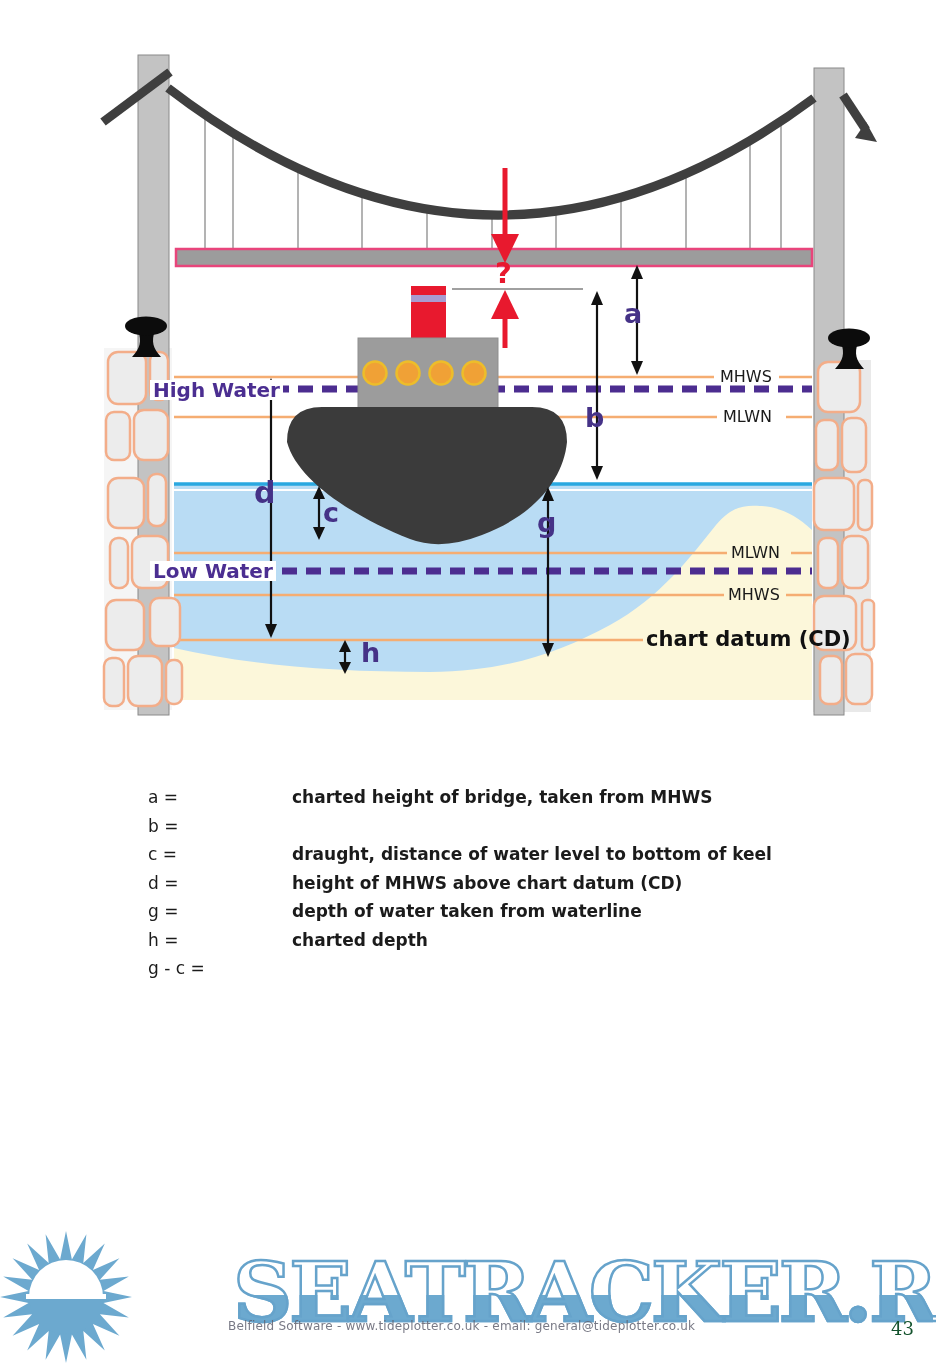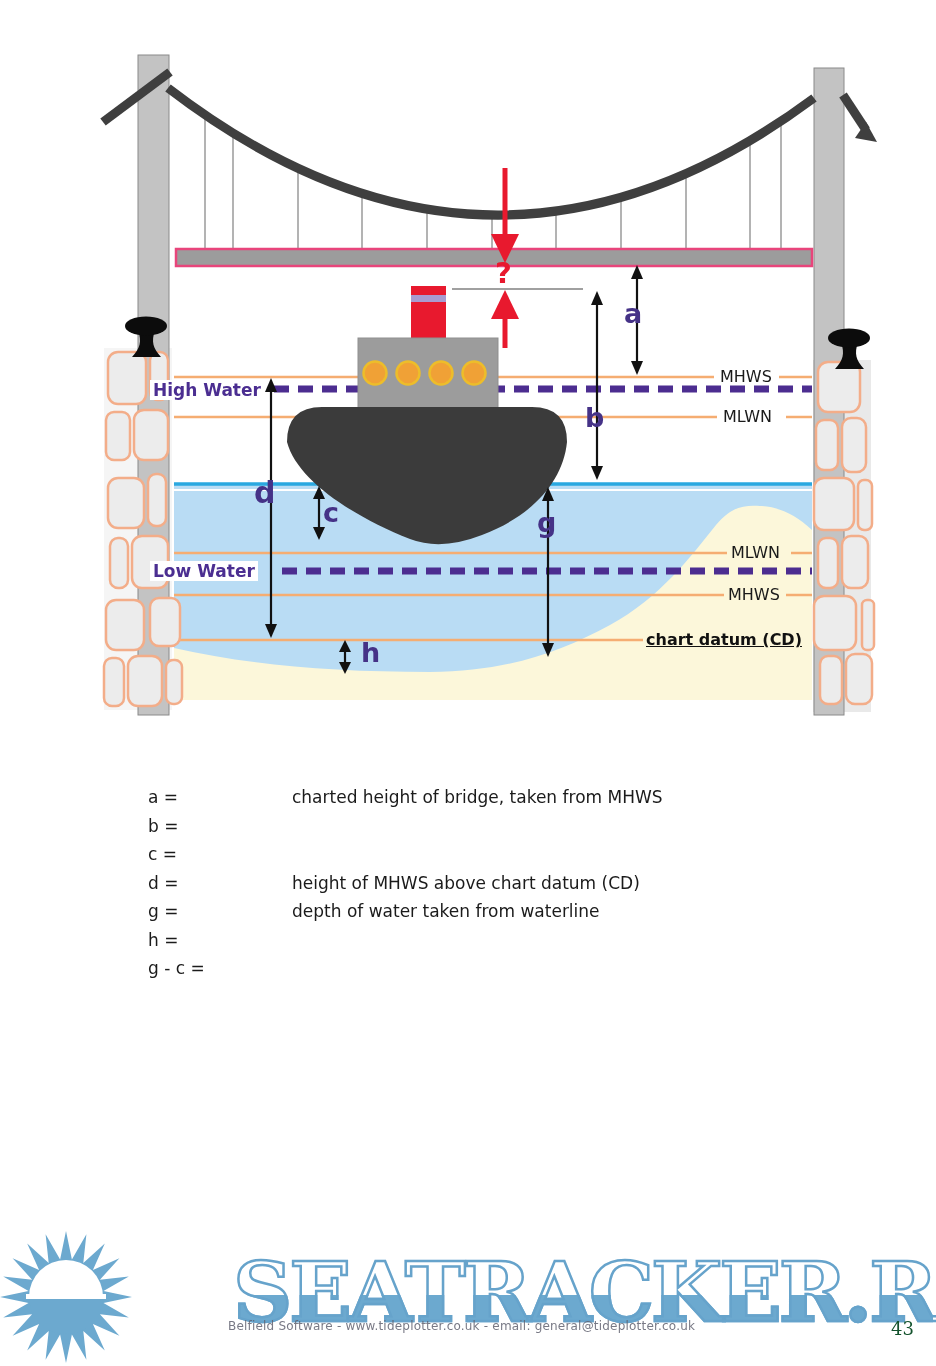--- a/index.html
+++ b/index.html
@@ -4,36 +4,36 @@
 <style>
   html,body{margin:0;padding:0;}
   body{
     width:936px;height:1366px;position:relative;background:#ffffff;
     font-family:"DejaVu Sans","Liberation Sans",sans-serif;overflow:hidden;
   }
   .abs{position:absolute;}
   svg{display:block;}
   
   .water-label{
-    font-size:17px;font-weight:bold;color:#4b2e91;background:#ffffff;
+    font-size:20px;font-weight:bold;color:#4b2e91;background:#ffffff;
     padding:0 3px;line-height:20px;letter-spacing:0px;white-space:nowrap;
   }
   .level-label{
     font-size:16px;color:#1a1a1a;line-height:16px;white-space:nowrap;
   }
-  .cd-label{font-size:16px;font-weight:bold;color:#111;line-height:17px;white-space:nowrap;text-decoration:underline;}
+  .cd-label{font-size:21px;font-weight:bold;color:#111;line-height:17px;white-space:nowrap;}
   .marker{
     font-size:27px;font-weight:bold;color:#453287;line-height:27px;white-space:nowrap;
   }
   .marker-q{font-size:29px;font-weight:bold;color:#e8192e;line-height:29px;}
   
   .legend{left:148px;top:783px;width:640px;}
   .legend-row{display:flex;line-height:28.5px;font-size:17px;color:#1b1b1b;}
   .legend-key{width:144px;flex:none;}
-  .legend-desc{flex:1;}
+  .legend-desc{flex:1;font-weight:bold;}
   
   .logo-text{
     left:233px;top:1240px;width:700px;
     font-family:"DejaVu Serif","Liberation Serif",serif;
     font-weight:bold;font-size:82px;letter-spacing:-3px;line-height:104px;
     background:linear-gradient(to bottom,#ffffff 0%,#ffffff 53%,#6ca9cf 53%,#6ca9cf 100%);
     -webkit-background-clip:text;background-clip:text;color:transparent;
     -webkit-text-stroke:2.5px #66a3cb;white-space:nowrap;z-index:1;
   }
   .credit{
@@ -225,31 +225,33 @@
 <div class="abs legend">
   <div class="legend-row">
     <span class="legend-key">a =</span>
     <span class="legend-desc">charted height of bridge, taken from MHWS</span>
   </div>
   <div class="legend-row">
     <span class="legend-key">b =</span>
   </div>
   <div class="legend-row">
     <span class="legend-key">c =</span>
+    <span class="legend-desc">draught, distance of water level to bottom of keel</span>
   </div>
   <div class="legend-row">
     <span class="legend-key">d =</span>
     <span class="legend-desc">height of MHWS above chart datum (CD)</span>
   </div>
   <div class="legend-row">
     <span class="legend-key">g =</span>
     <span class="legend-desc">depth of water taken from waterline</span>
   </div>
   <div class="legend-row">
     <span class="legend-key">h =</span>
+    <span class="legend-desc">charted depth</span>
   </div>
   <div class="legend-row">
     <span class="legend-key">g - c =</span>
   </div>
 </div>
 
 <svg class="abs" style="left:0;top:1228px" width="140" height="140" viewBox="0 0 140 140">
   <polygon fill="#6ca9cf" points="
     66,3 71.9,31.5 86.4,6.2 83.3,35.1 104.8,15.6 92.9,42.1 119.4,30.2 99.9,51.7
     128.8,48.6 103.5,63.1 132,69 103.5,74.9 128.8,89.4 99.9,86.3 119.4,107.8 92.9,95.9

